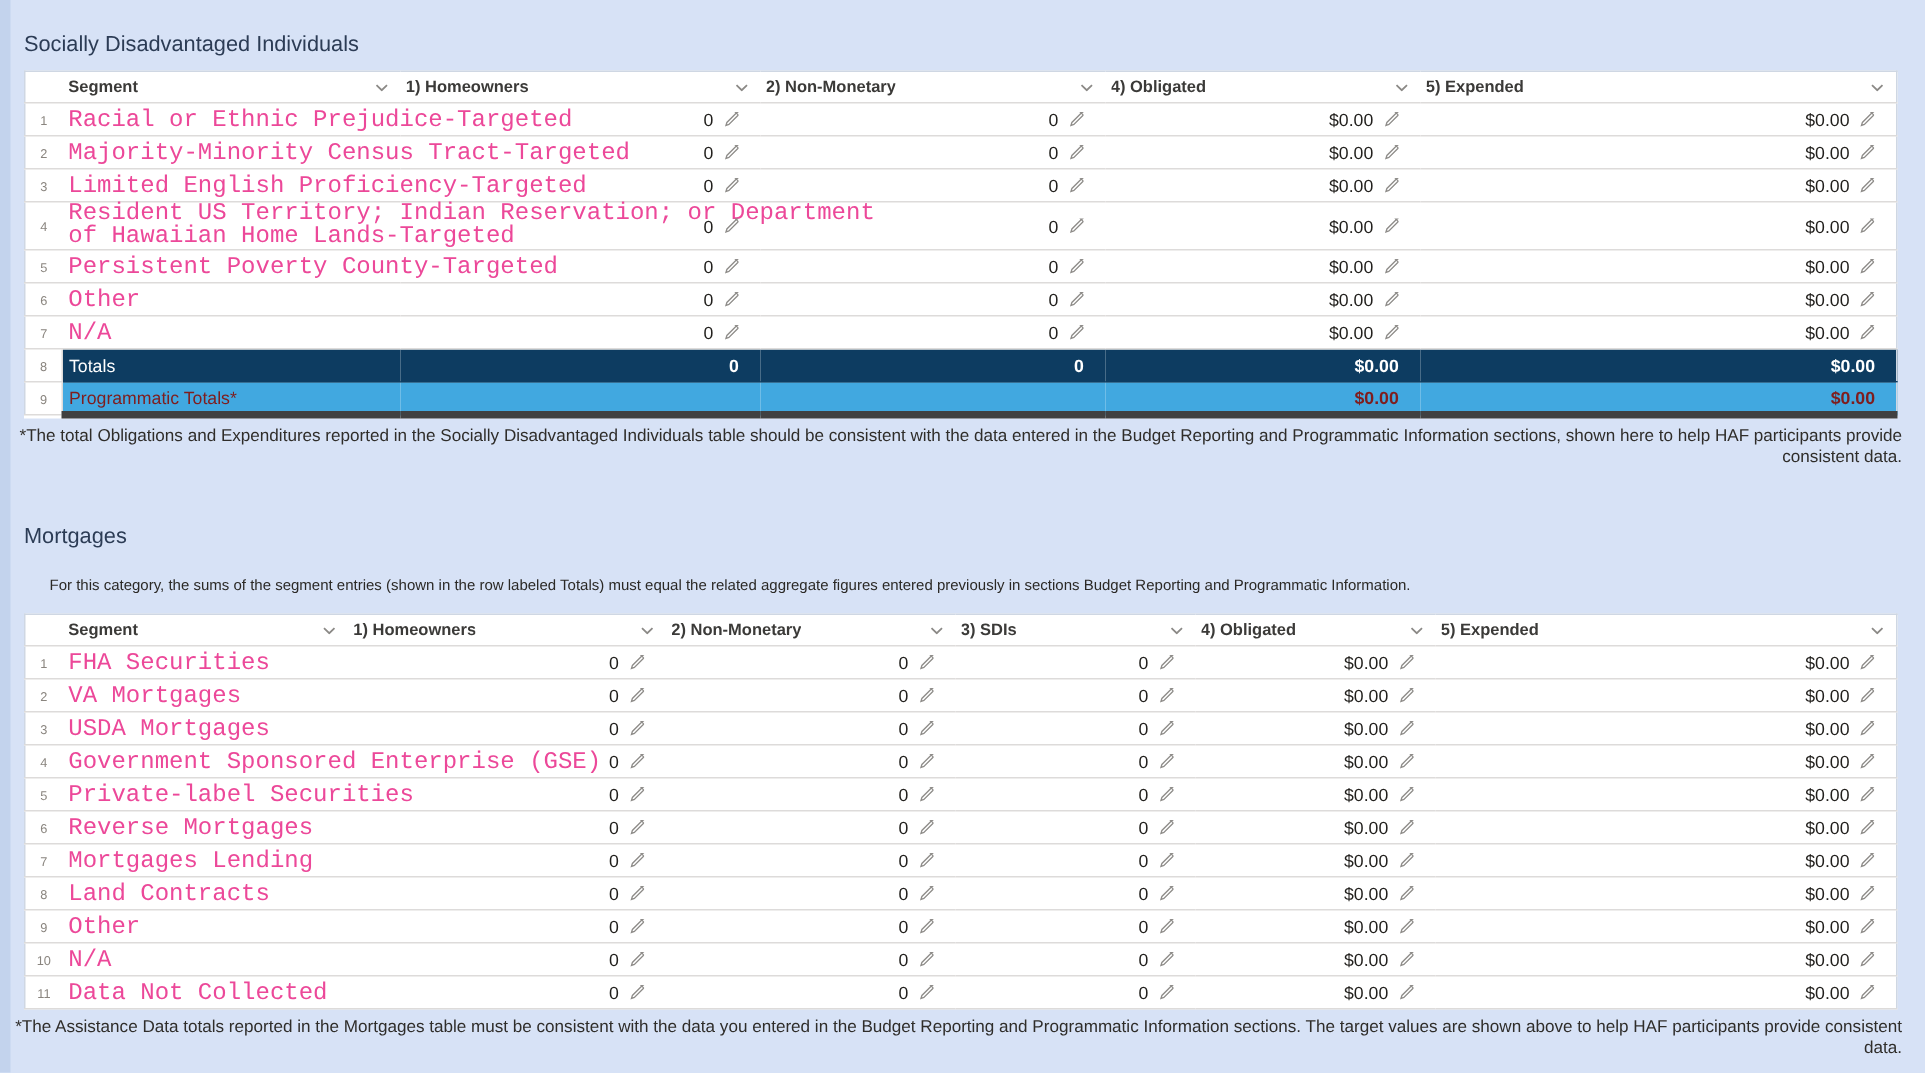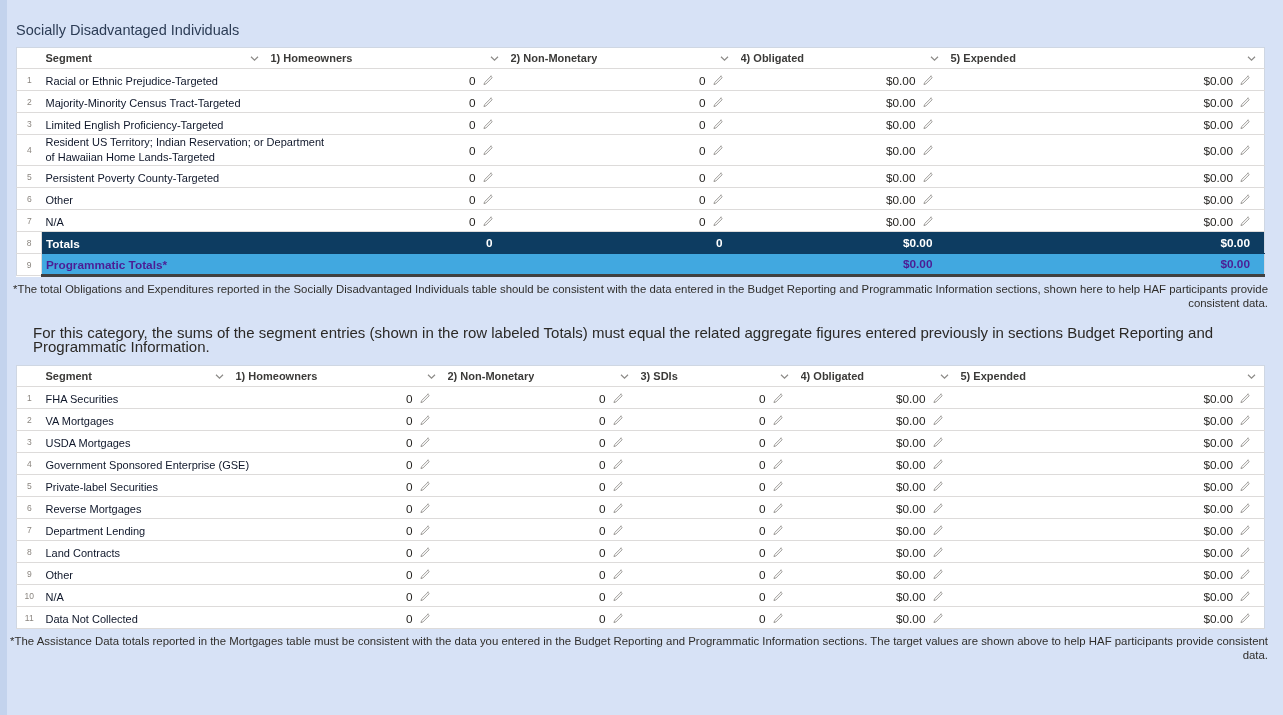--- a/index.html
+++ b/index.html
@@ -10,21 +10,21 @@
     color:#211f1c;
   }
   body::before{content:'';position:absolute;left:0;top:0;bottom:0;width:7px;background:#c3d3ed;}
   .page{padding:6px 15px 0 16px;position:relative;}
 
   .section-title{
     font-size:14.5px;font-weight:400;color:#2c3c55;margin:14px 0 0 0;line-height:20px;
   }
   #title2{margin-top:36px;}
   .intro{
-    font-size:15px;color:#2b2926;margin:16px 0 11px -11px;line-height:14px;padding-left:28px;
+    font-size:10px;color:#2b2926;margin:16px 0 11px -11px;line-height:14px;padding-left:28px;
   }
   .footnote{
     font-size:11.4px;color:#2f2d2a;margin:5px 0 0 -11px;line-height:14px;text-align:right;
   }
 
   table.grid{
     border-collapse:collapse;table-layout:fixed;width:1248px;background:#ffffff;
     border:1px solid #cfd7e3;margin-top:7px;
   }
   #grid2{margin-top:0;}
@@ -36,32 +36,32 @@
   .grid thead th{background:#fff;margin-top:16px;}
   .hwrap{display:flex;justify-content:space-between;align-items:center;padding:0 8px 0 4px;}
   .h-label{font-size:11px;font-weight:700;color:#3b3a38;white-space:nowrap;overflow:hidden;}
   .chev{display:inline-flex;color:#8c8a87;flex:none;margin-left:4px;}
 
   
   td.num,th.num-h{font-size:8.5px;color:#8a857f;text-align:center;}
 
   
   td.seg{padding-left:4px;}
-  .seg-text{font-size:11px;color:#0f172a;white-space:pre;line-height:15px;display:inline-block;}
+  .seg-text{font-size:16px;color:#ec4899;white-space:pre;line-height:15px;display:inline-block;font-family:Liberation Mono, monospace;}
 
   
   td.val{text-align:right;padding-right:14px;white-space:nowrap;}
   .cell-value{font-size:11.8px;color:#211f1c;}
   .edit-button{display:inline-flex;color:#8e8c89;margin-left:6px;vertical-align:-1px;cursor:pointer;}
 
   
   tr.totals td{background:#0d3c61;color:#fff;border-bottom:1px solid #0d3c61;}
-  tr.prog td{background:#41a8e0;color:#4c1d95;border-bottom:3px solid #404040;}
+  tr.prog td{background:#41a8e0;color:#7f1d1d;border-bottom:5px solid #404040;}
   tr.totals td.num,tr.prog td.num{background:#fff;color:#8a857f;border-bottom:1px solid #dddbda;border-right:1px solid #dddbda;}
-  tr.totals .seg-label,tr.prog .seg-label{font-size:11.8px;font-weight:700;white-space:nowrap;}
+  tr.totals .seg-label,tr.prog .seg-label{font-size:11.8px;font-weight:400;white-space:nowrap;}
   tr.totals td.val,tr.prog td.val{font-weight:700;font-size:11.8px;}
 </style>
 </head>
 <body>
 
 <div class="page">
 
   <h2 class="section-title" id="title1">Socially Disadvantaged Individuals</h2>
 
   <table class="grid" id="grid1">
@@ -312,20 +312,21 @@
           <td class="val" style="background: rgb(65, 168, 224);"><span class="total-value"></span></td>
           <td class="val" style="background: rgb(65, 168, 224);"><span class="total-value"></span></td>
           <td class="val" style="background: rgb(65, 168, 224);"><span class="total-value">$0.00</span></td>
           <td class="val" style="background: rgb(65, 168, 224);"><span class="total-value">$0.00</span></td>
         </tr>
       </tbody>
   </table>
 
   <div class="footnote">*The total Obligations and Expenditures reported in the Socially Disadvantaged Individuals table should be consistent with the data entered in the Budget Reporting and Programmatic Information sections, shown here to help HAF participants provide consistent data.</div>
 
+  <h2 class="section-title" id="title2">Mortgages</h2>
 
   <div class="intro">For this category, the sums of the segment entries (shown in the row labeled Totals) must equal the related aggregate figures entered previously in sections Budget Reporting and Programmatic Information.</div>
 
   <table class="grid" id="grid2">
     <colgroup>
       <col style="width:25px">
         <col style="width:190px">
         <col style="width:212px">
       <col style="width:193px">
         <col style="width:160px">
@@ -567,21 +568,21 @@
               </svg>
             </span></td>
           <td class="val"><span class="cell-value">$0.00</span><span class="edit-button">
               <svg width="11" height="11" viewBox="0 0 14 14">
                 <path d="M10.9 1.4l1.7 1.7c.2.2.2.5 0 .7l-7.6 7.6-2.5.8.8-2.5 7.6-7.6c.3-.3.5-.3 1-.7z" fill="none" stroke="currentColor" stroke-width="1.1"></path>
               </svg>
             </span></td>
         </tr>
         <tr class="data-row">
           <td class="num">7</td>
-          <td class="seg"><span class="seg-text">Department Lending</span></td>
+          <td class="seg"><span class="seg-text">Mortgages Lending</span></td>
           <td class="val"><span class="cell-value">0</span><span class="edit-button">
               <svg width="11" height="11" viewBox="0 0 14 14">
                 <path d="M10.9 1.4l1.7 1.7c.2.2.2.5 0 .7l-7.6 7.6-2.5.8.8-2.5 7.6-7.6c.3-.3.5-.3 1-.7z" fill="none" stroke="currentColor" stroke-width="1.1"></path>
               </svg>
             </span></td>
           <td class="val"><span class="cell-value">0</span><span class="edit-button">
               <svg width="11" height="11" viewBox="0 0 14 14">
                 <path d="M10.9 1.4l1.7 1.7c.2.2.2.5 0 .7l-7.6 7.6-2.5.8.8-2.5 7.6-7.6c.3-.3.5-.3 1-.7z" fill="none" stroke="currentColor" stroke-width="1.1"></path>
               </svg>
             </span></td>

